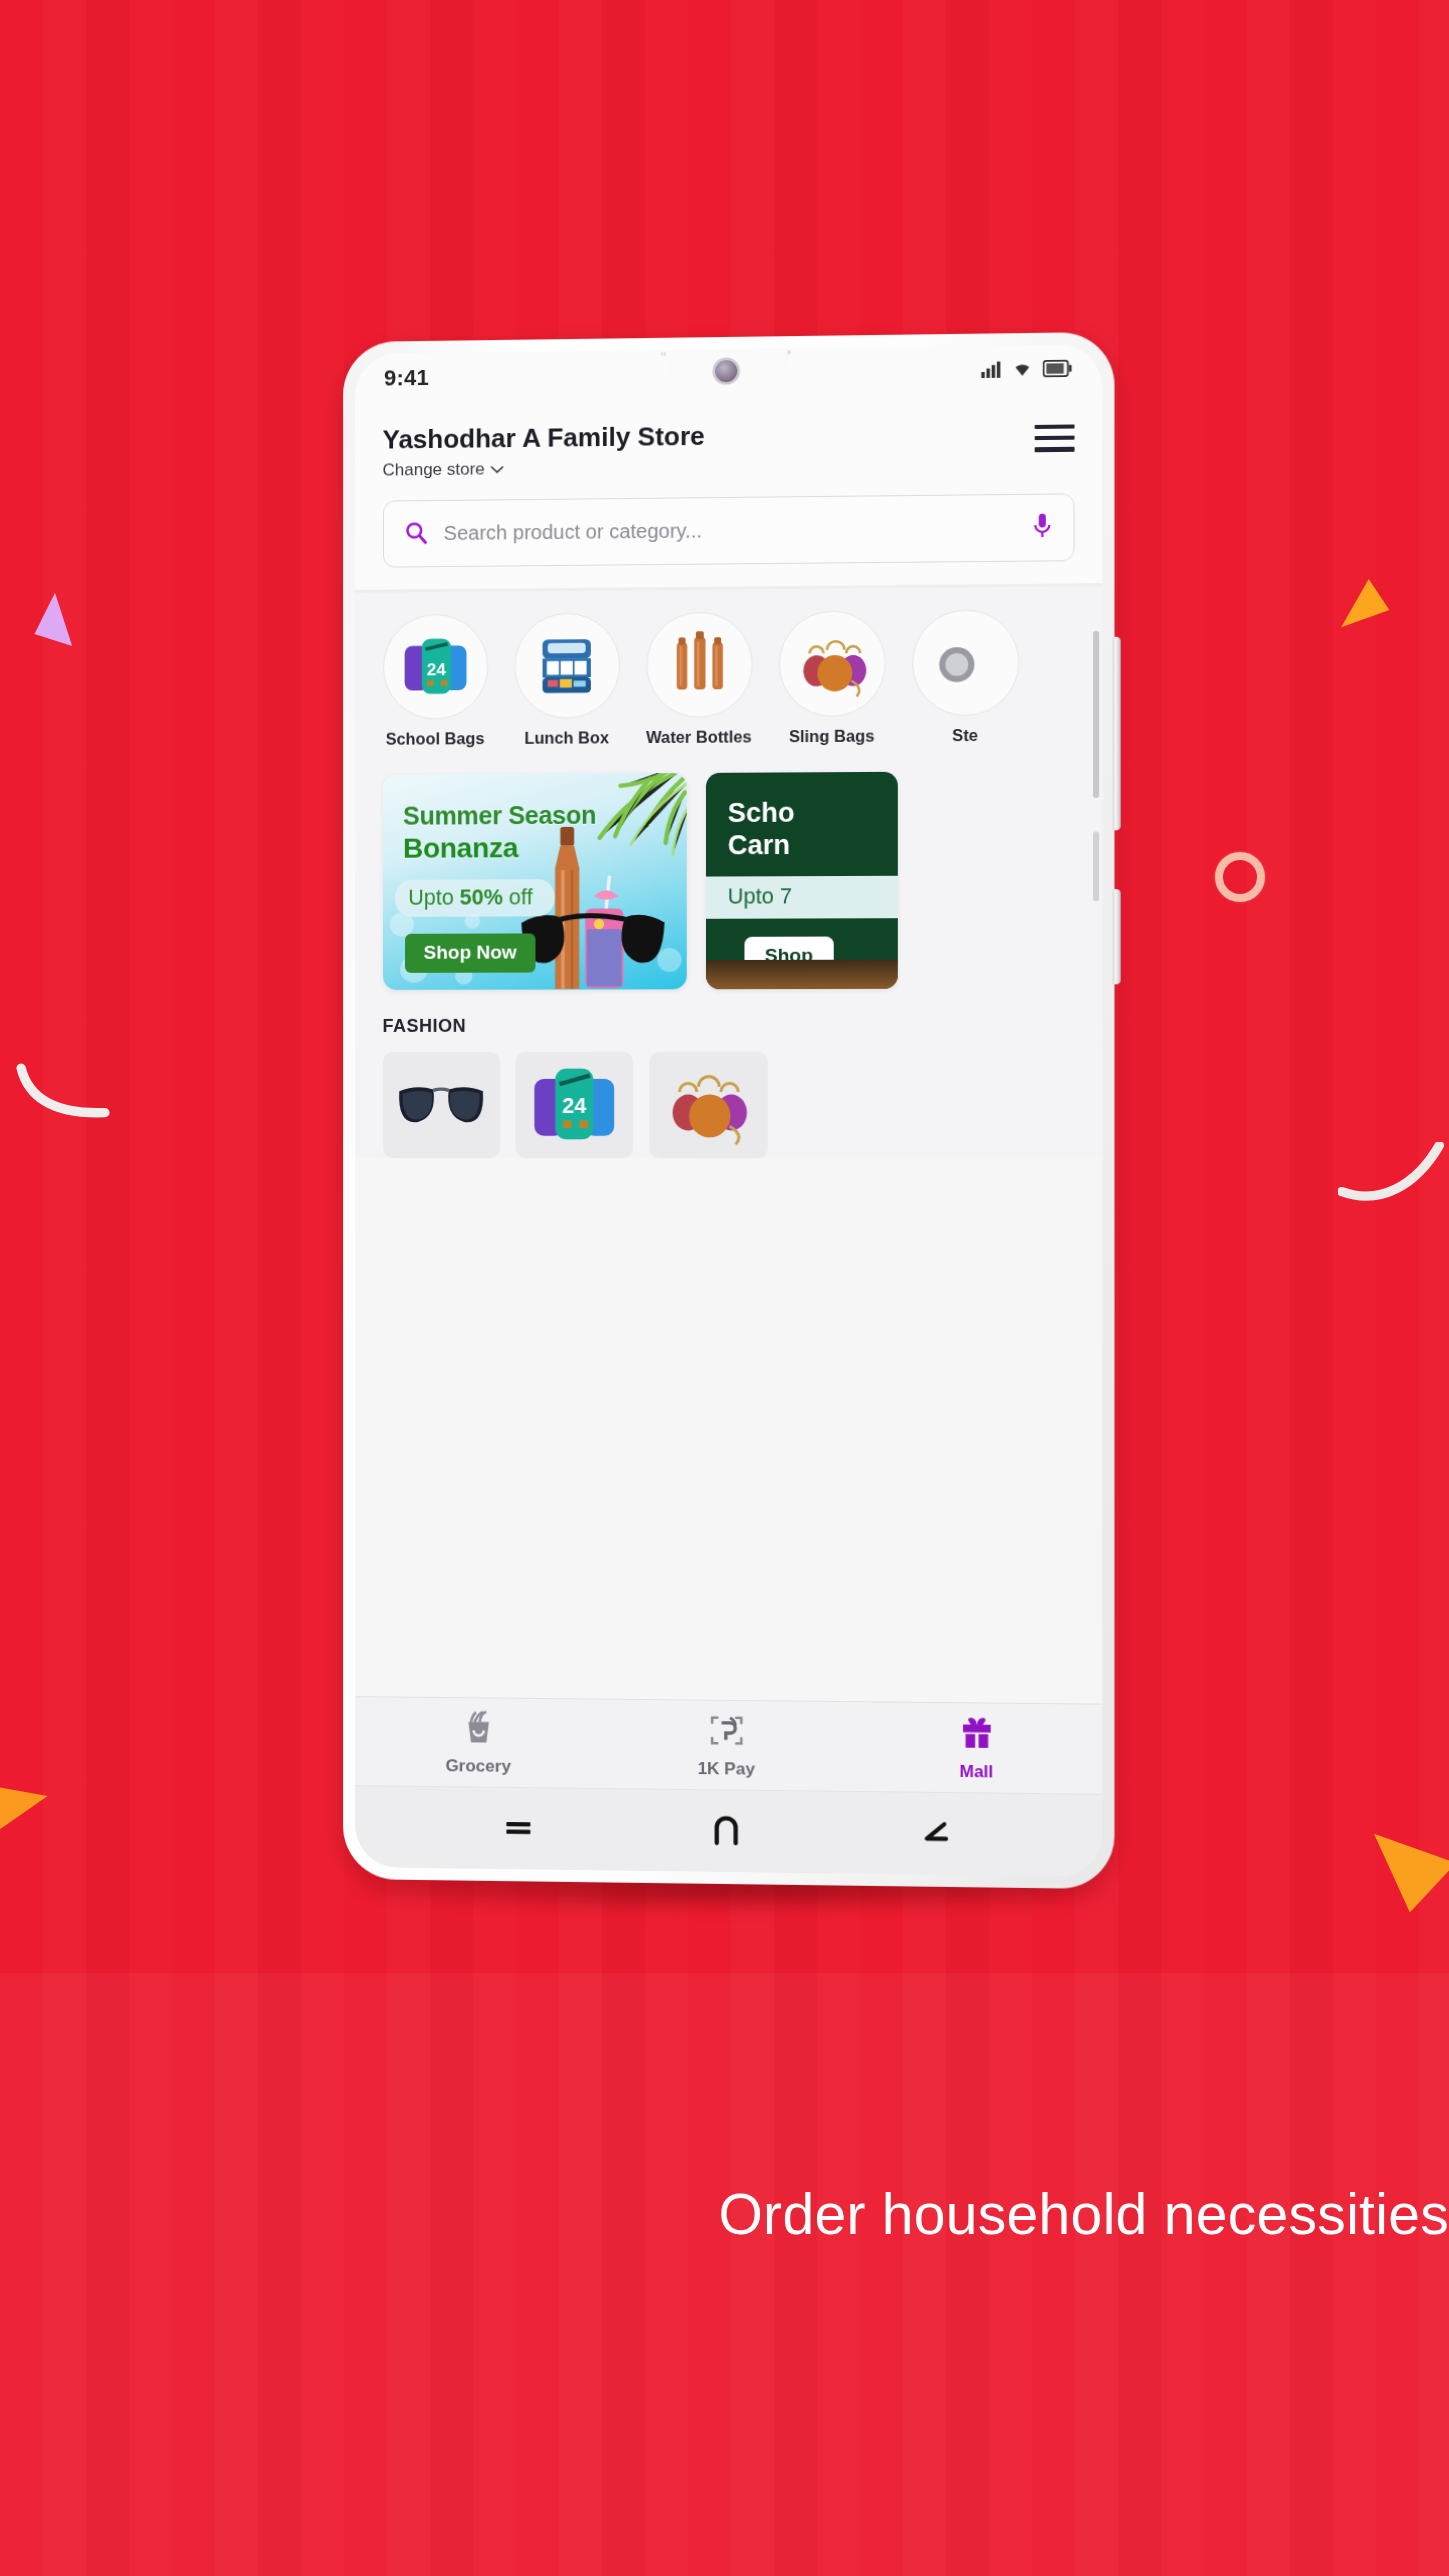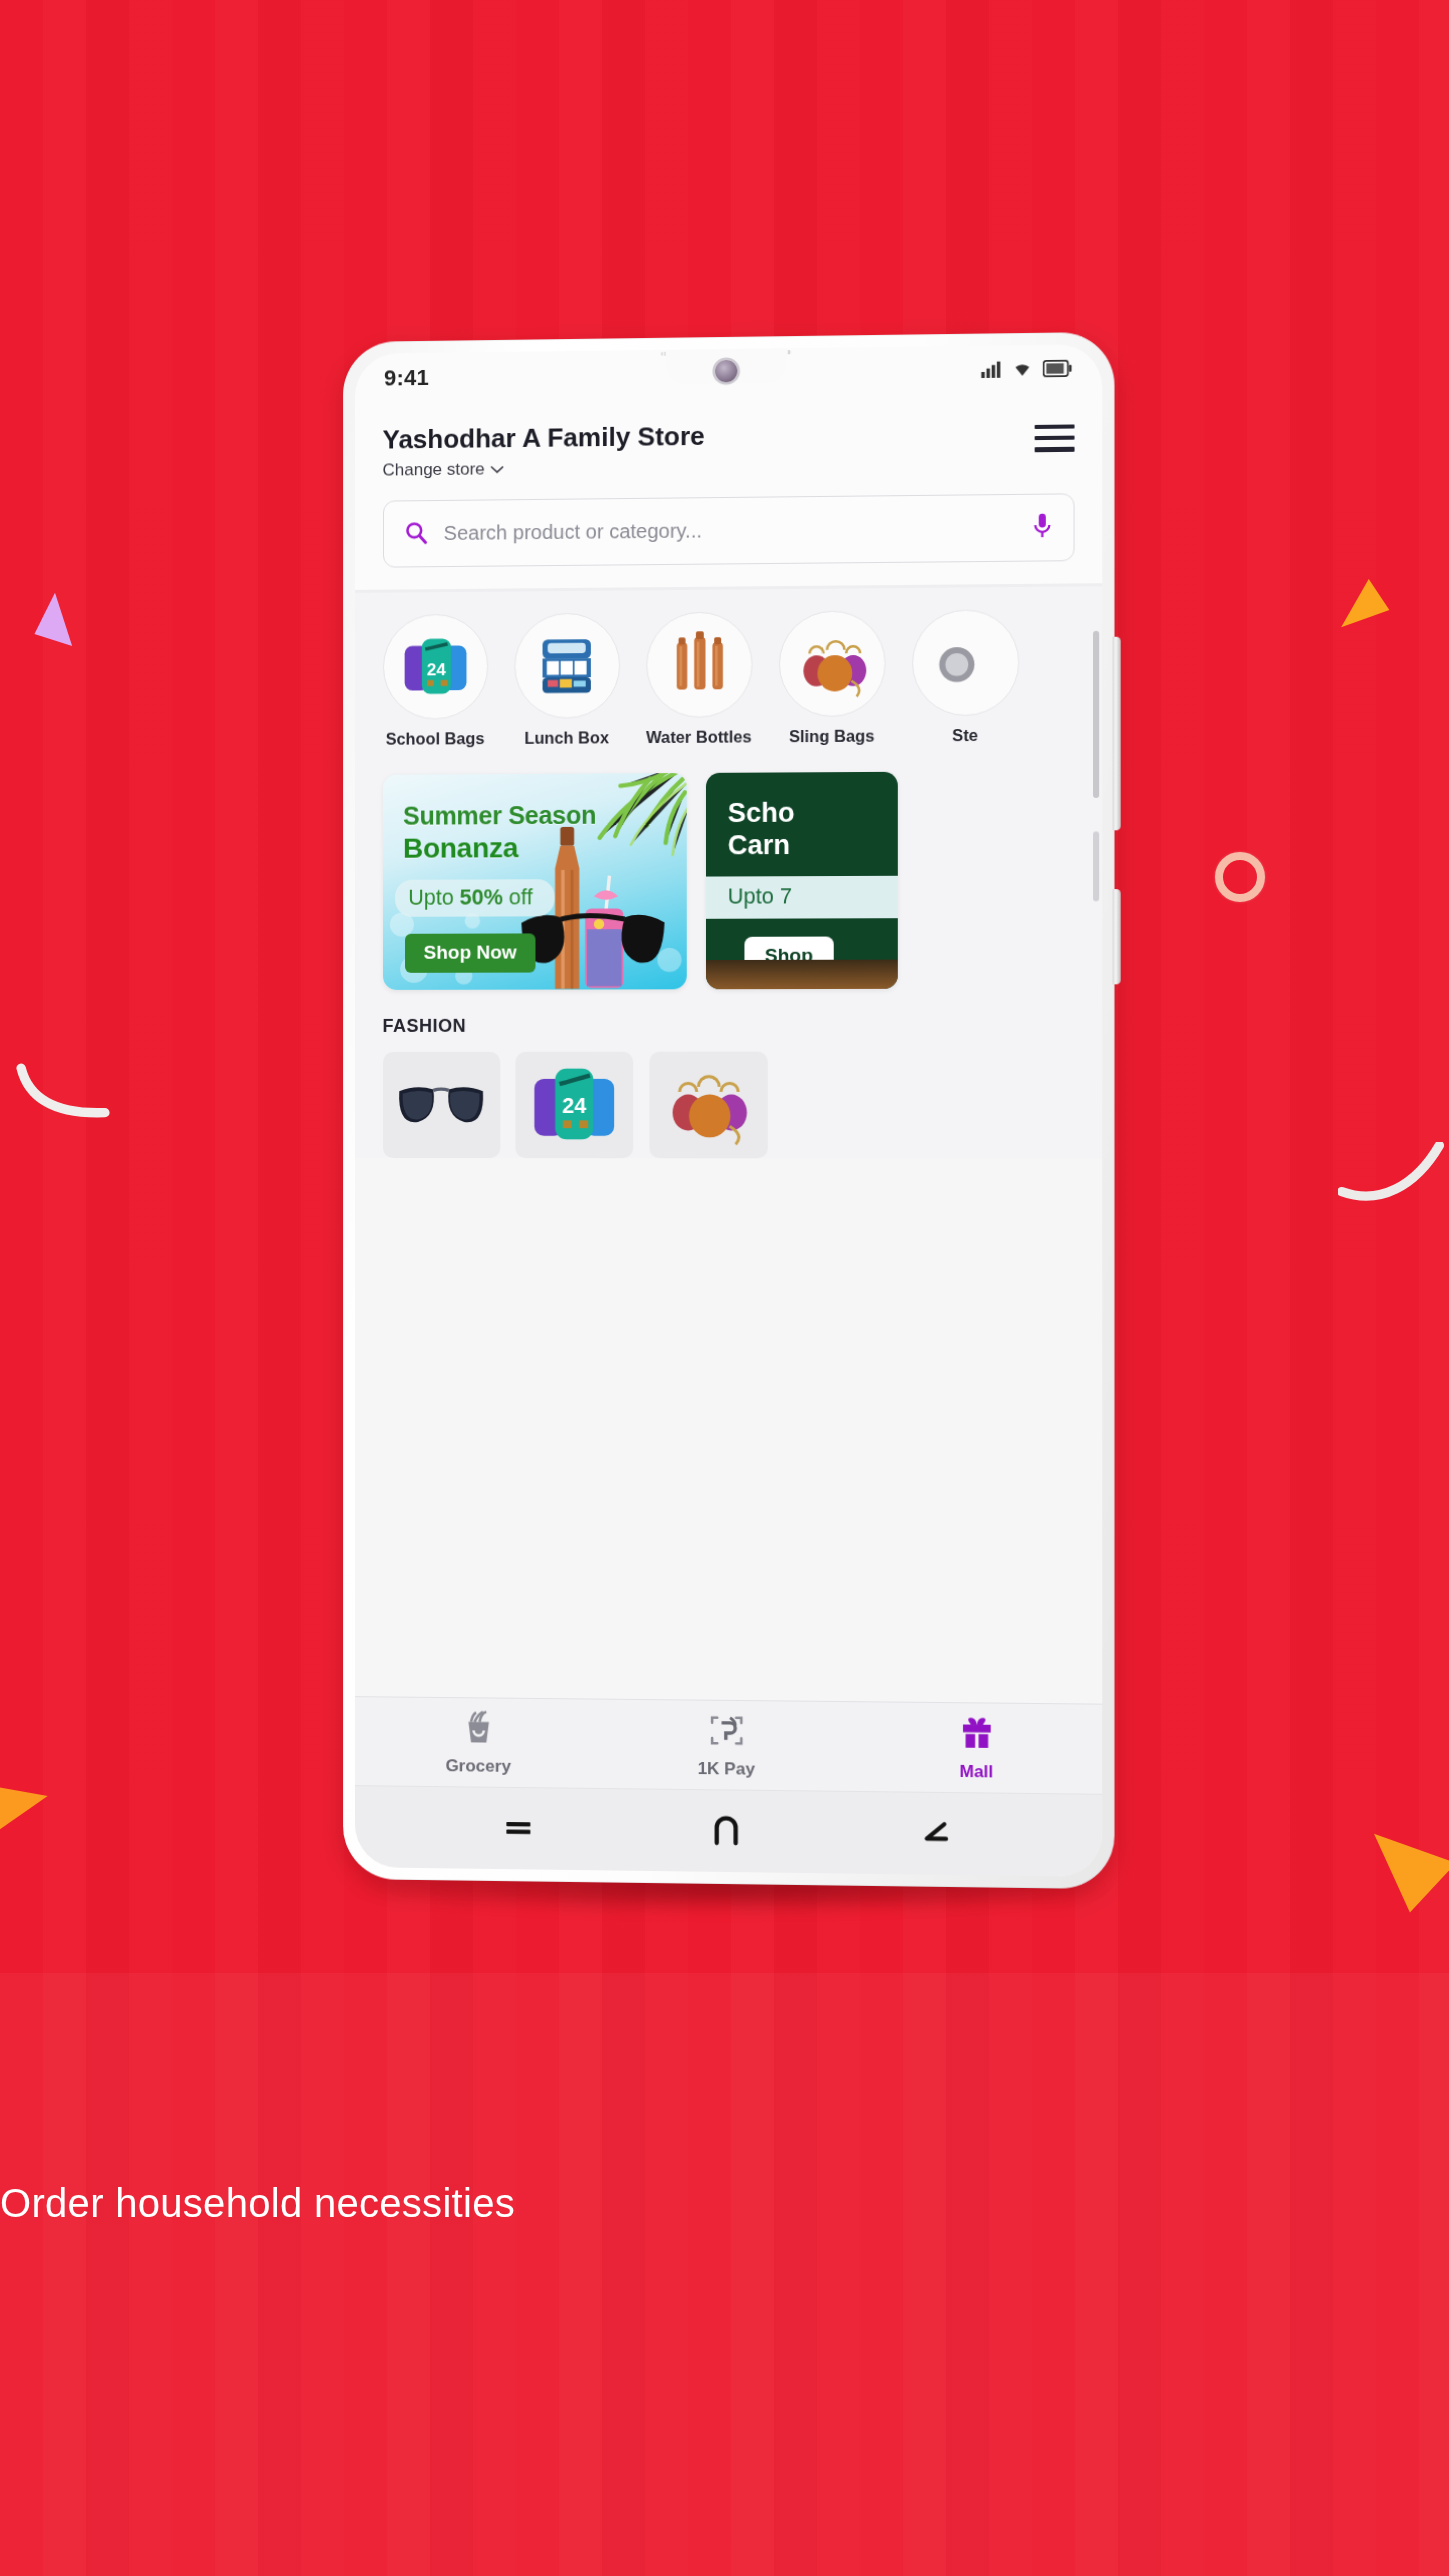--- a/index.html
+++ b/index.html
@@ -55,23 +55,23 @@
     border-radius: 50%;
     border: 8.6px solid #F7BCA8;
     box-shadow: 0 0 2.6px rgba(255,255,255,0.3);
   }
 
   
   #caption {
     position: absolute;
     left: 0; right: 0;
     top: 2181px;
-    text-align: left;
+    text-align: right;
     color: #FFFFFF;
-    font-size: 40px;
+    font-size: 57px;
     font-weight: 400;
     letter-spacing: 0.3px;
     font-family: "Liberation Sans", sans-serif;
   }
 
   
   #phone-shadow {
     position: absolute;
     left: 342px; top: 1863px;
     width: 773px; height: 52px;

